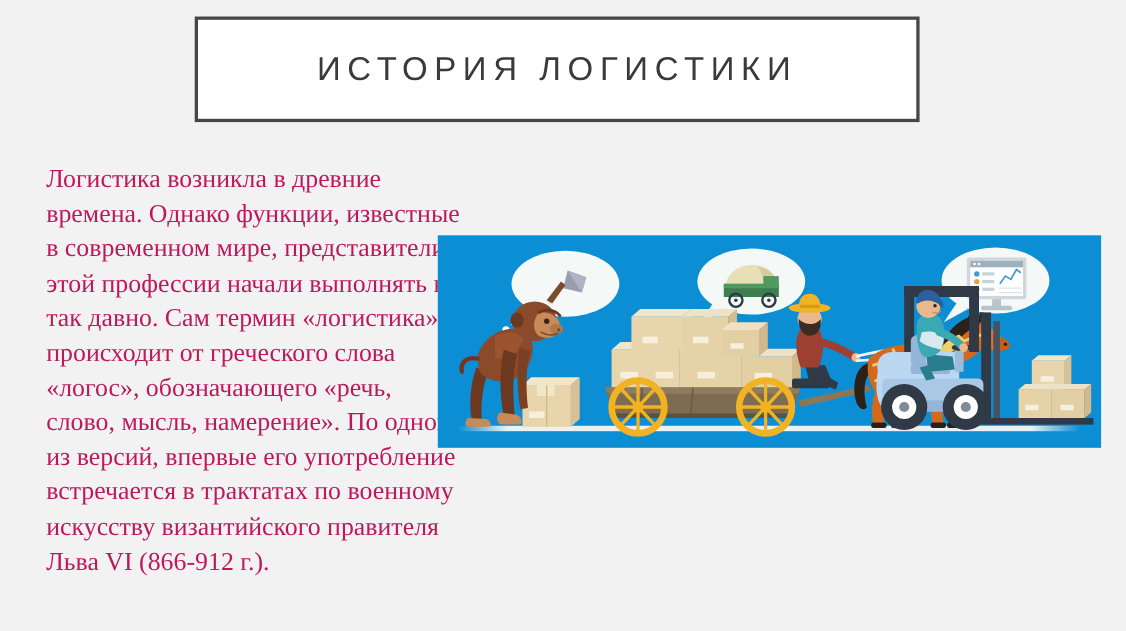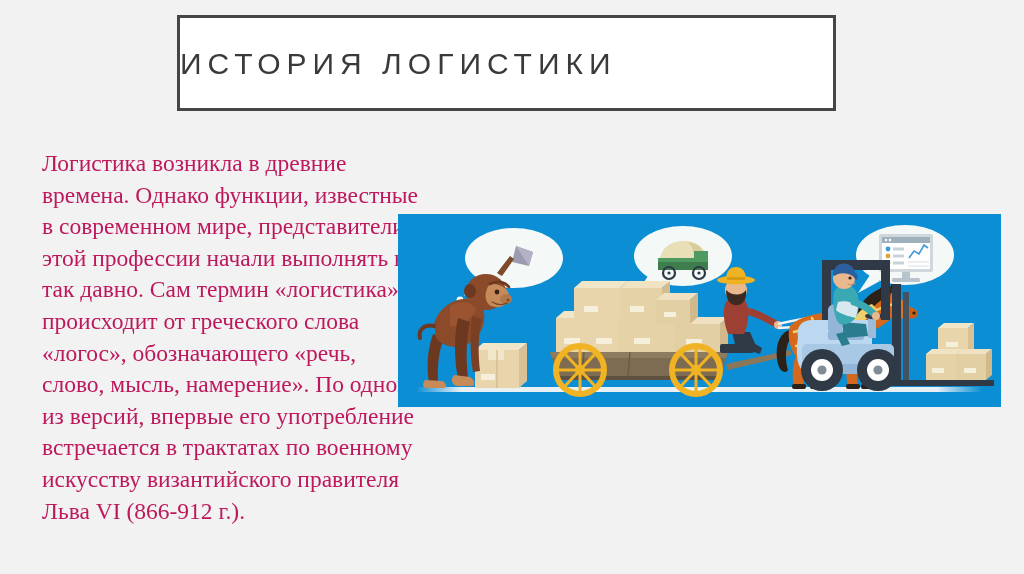--- a/index.html
+++ b/index.html
@@ -30,21 +30,21 @@
     height: 96px;
     background: #ffffff;
     border: 3px solid #464646;
     box-sizing: border-box;
   }
   .title-text {
     position: absolute;
     left: 0;
     right: 0;
     top: 29px;
-    text-align: left;
+    text-align: center;
     font-family: "Liberation Sans", "DejaVu Sans", sans-serif;
     font-size: 30px;
     font-weight: 400;
     letter-spacing: 6px;
     color: #3a3a3a;
     white-space: nowrap;
   }
 
   
   .body-text {

